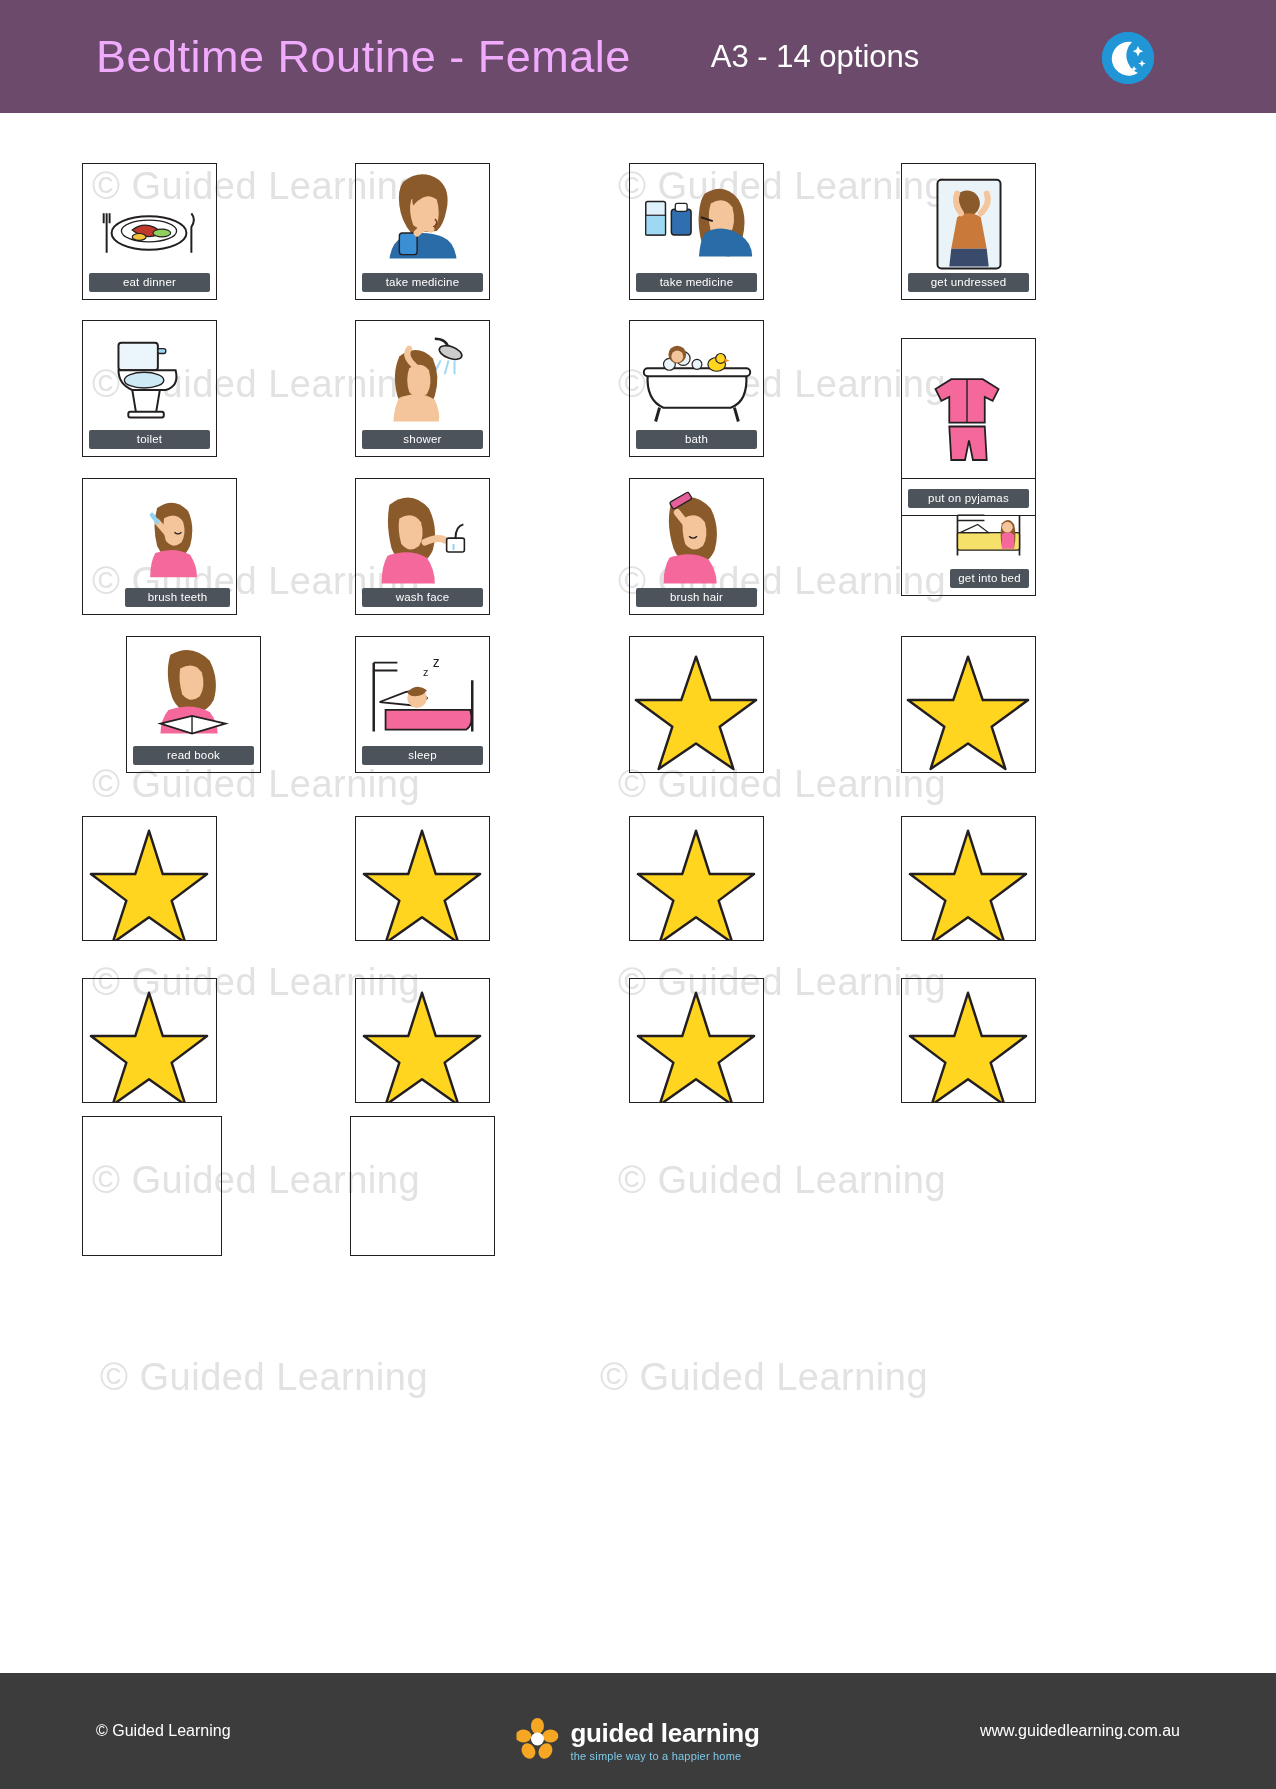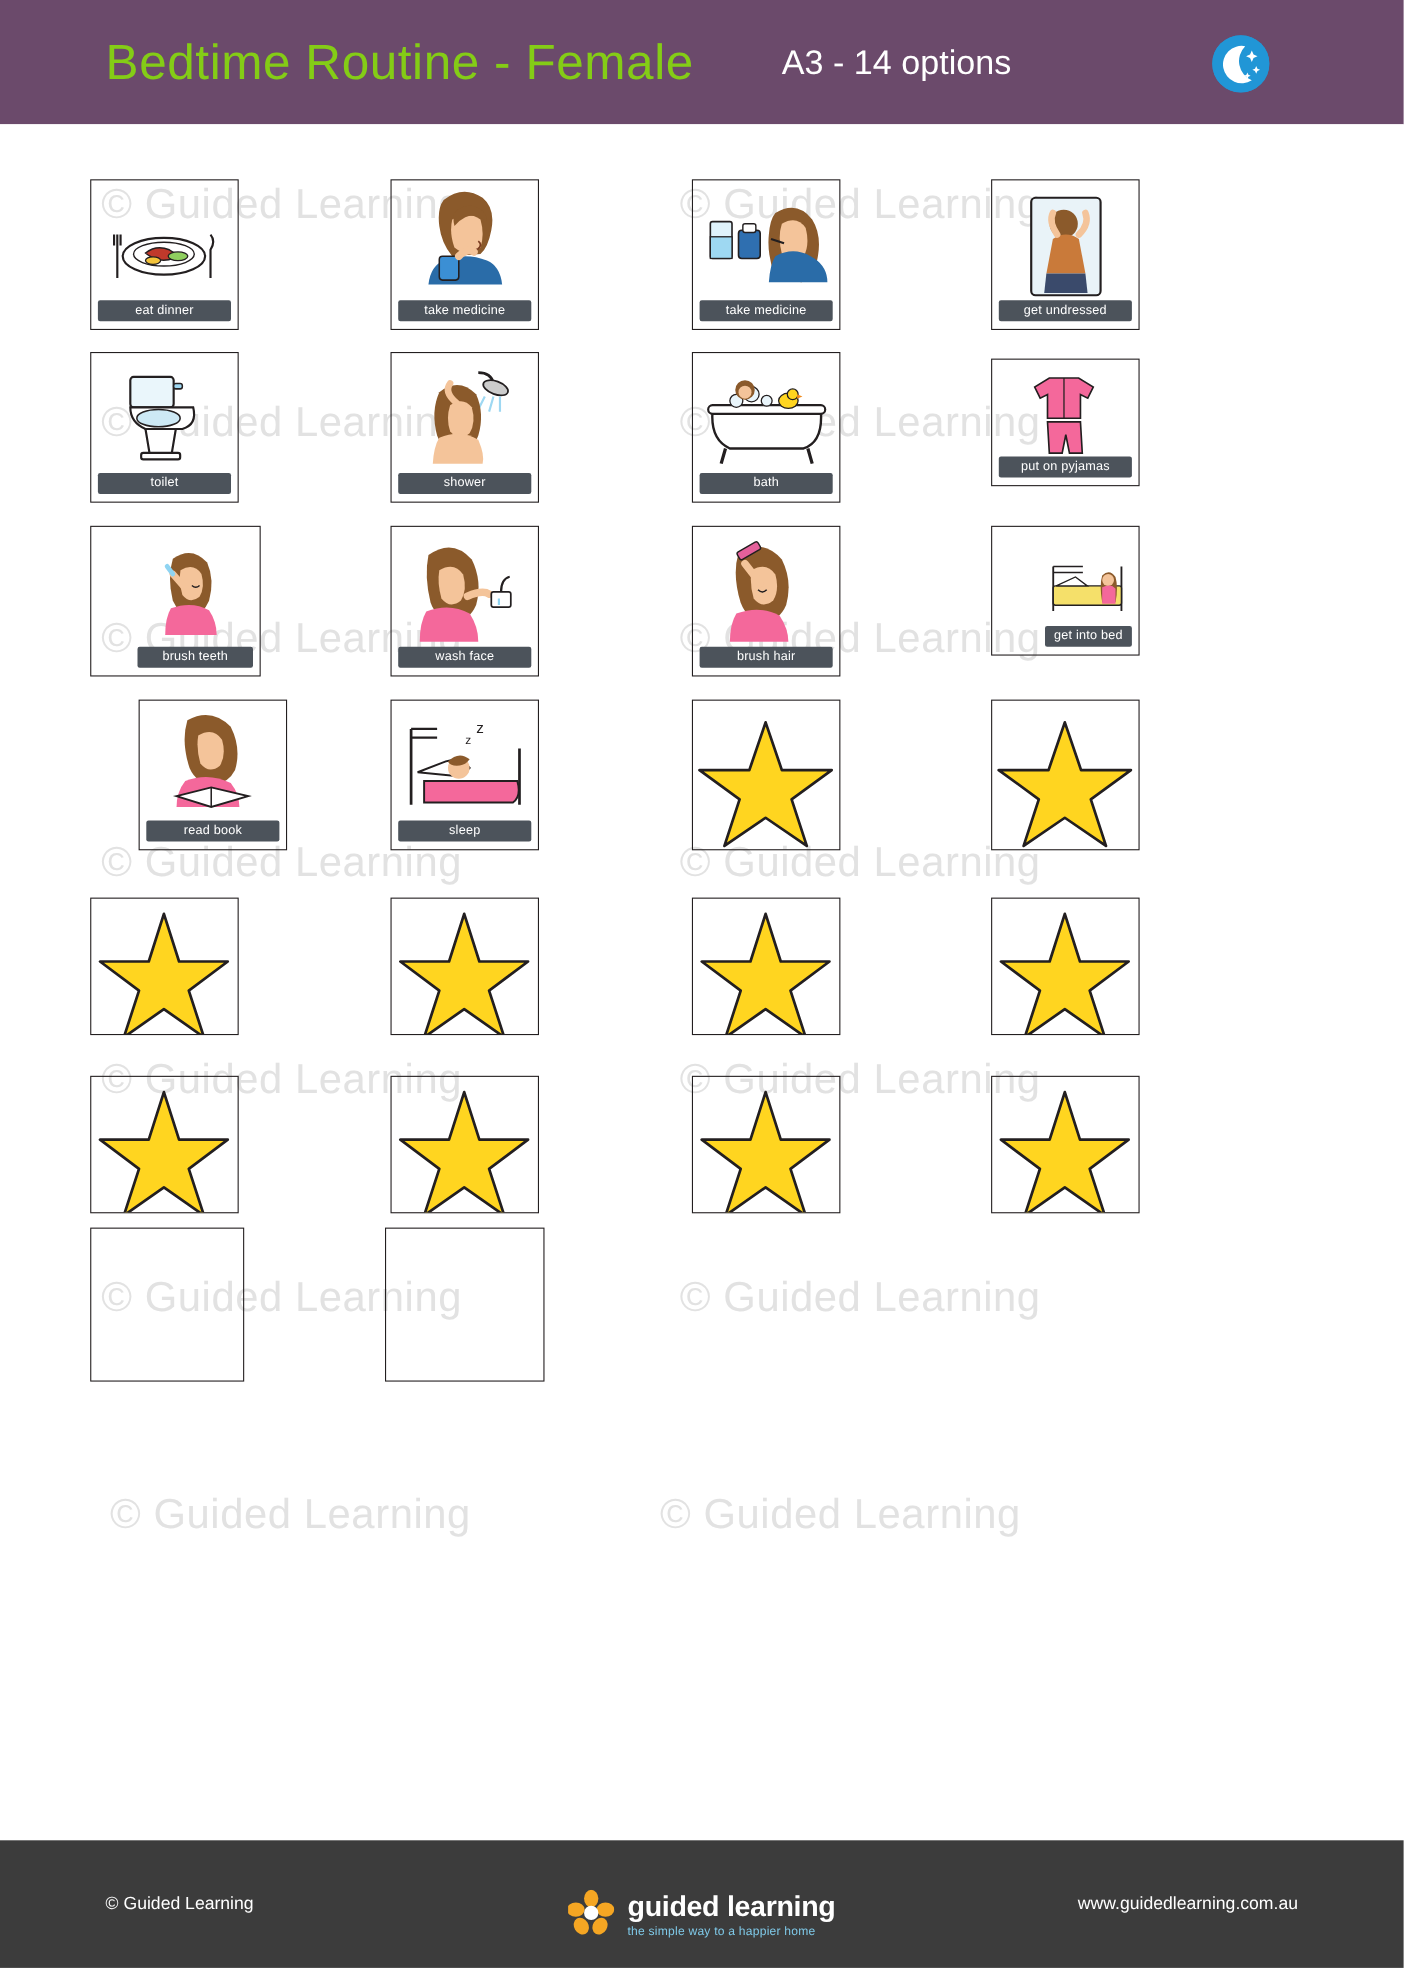--- a/index.html
+++ b/index.html
@@ -10,21 +10,21 @@
     overflow:hidden;
     position:relative;
   }
   
   .header{
     position:absolute;left:0;top:0;width:1276px;height:113px;
     background:#6b4a6b;
     display:flex;align-items:center;
   }
   .header-title{
-    color:#84cc16;font-size:45px;font-weight:400;letter-spacing:.5px;
+    color:#f0abfc;font-size:45px;font-weight:400;letter-spacing:.5px;
     margin-left:96px;white-space:nowrap;
   }
   .header-sub{
     color:#ffffff;font-size:31px;font-weight:400;margin-left:80px;white-space:nowrap;
   }
   .header-icon{
     position:absolute;right:122px;top:32px;width:52px;height:52px;border-radius:50%;
     background:#2196d6;display:flex;align-items:center;justify-content:center;
   }
   .header-icon svg{display:block;}
@@ -218,21 +218,21 @@
           <circle cx="48" cy="34" r="9" fill="#8b5a2b"></circle>
           <circle cx="48" cy="36" r="6" fill="#f4c49a"></circle>
           <ellipse cx="88" cy="44" rx="9" ry="7" fill="#ffd520" stroke="#231f20" stroke-width="1.2"></ellipse>
           <circle cx="92" cy="38" r="5" fill="#ffd520" stroke="#231f20" stroke-width="1.2"></circle>
           <path d="M96 38 l5 2 -5 2z" fill="#f08a1d"></path>
         </svg>
         <div class="label">bath</div>
       </div>
     </div>
 
-    <div class="card" style="left:901px;top:213px;width:135px;height:116px;justify-content:flex-end;">
+    <div class="card" style="left:901px;top:225px;width:135px;height:178px;justify-content:flex-end;">
       <div class="card-inner">
         <svg class="art" viewBox="0 0 135 137" aria-hidden="true">
           <path d="M50 20 l16 0 l16 0 l16 10 l-6 12 l-8 -4 l0 26 l-36 0 l0 -26 l-8 4 l-6 -12z" fill="#f4689b" stroke="#231f20" stroke-width="1.8"></path>
           <path d="M66 20 l0 44" stroke="#231f20" stroke-width="1.4"></path>
           <path d="M48 68 l36 0 l2 34 l-14 0 l-4 -20 l-4 20 l-14 0z" fill="#f4689b" stroke="#231f20" stroke-width="1.8"></path>
         </svg>
         <div class="label">put on pyjamas</div>
       </div>
     </div>
 

